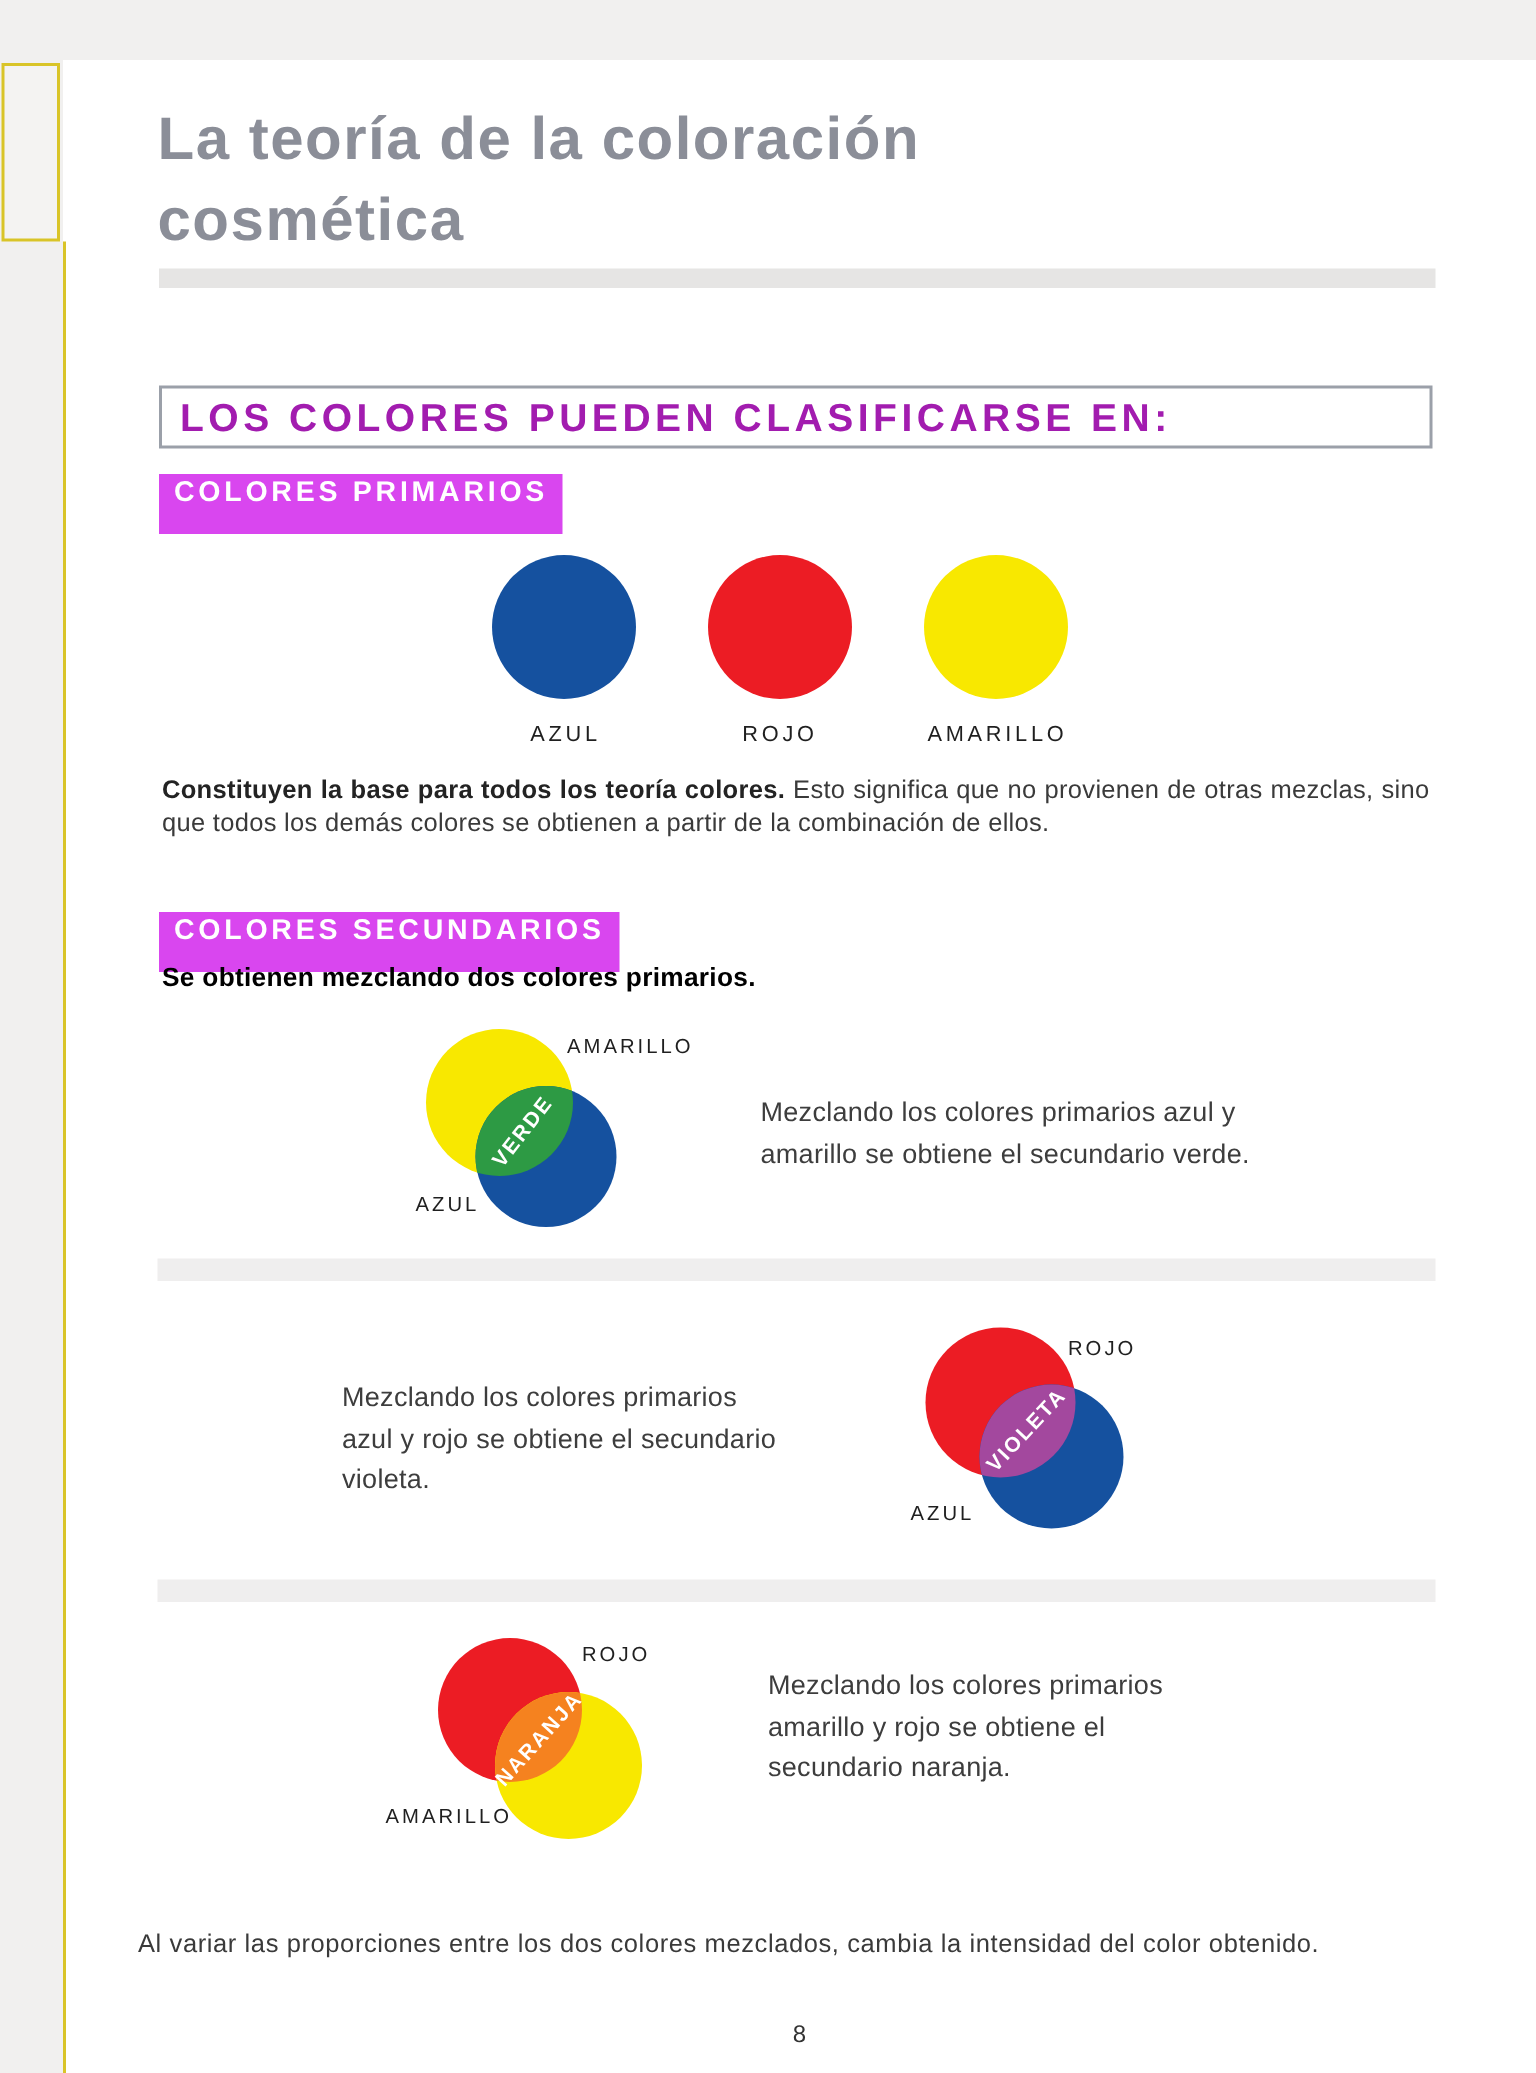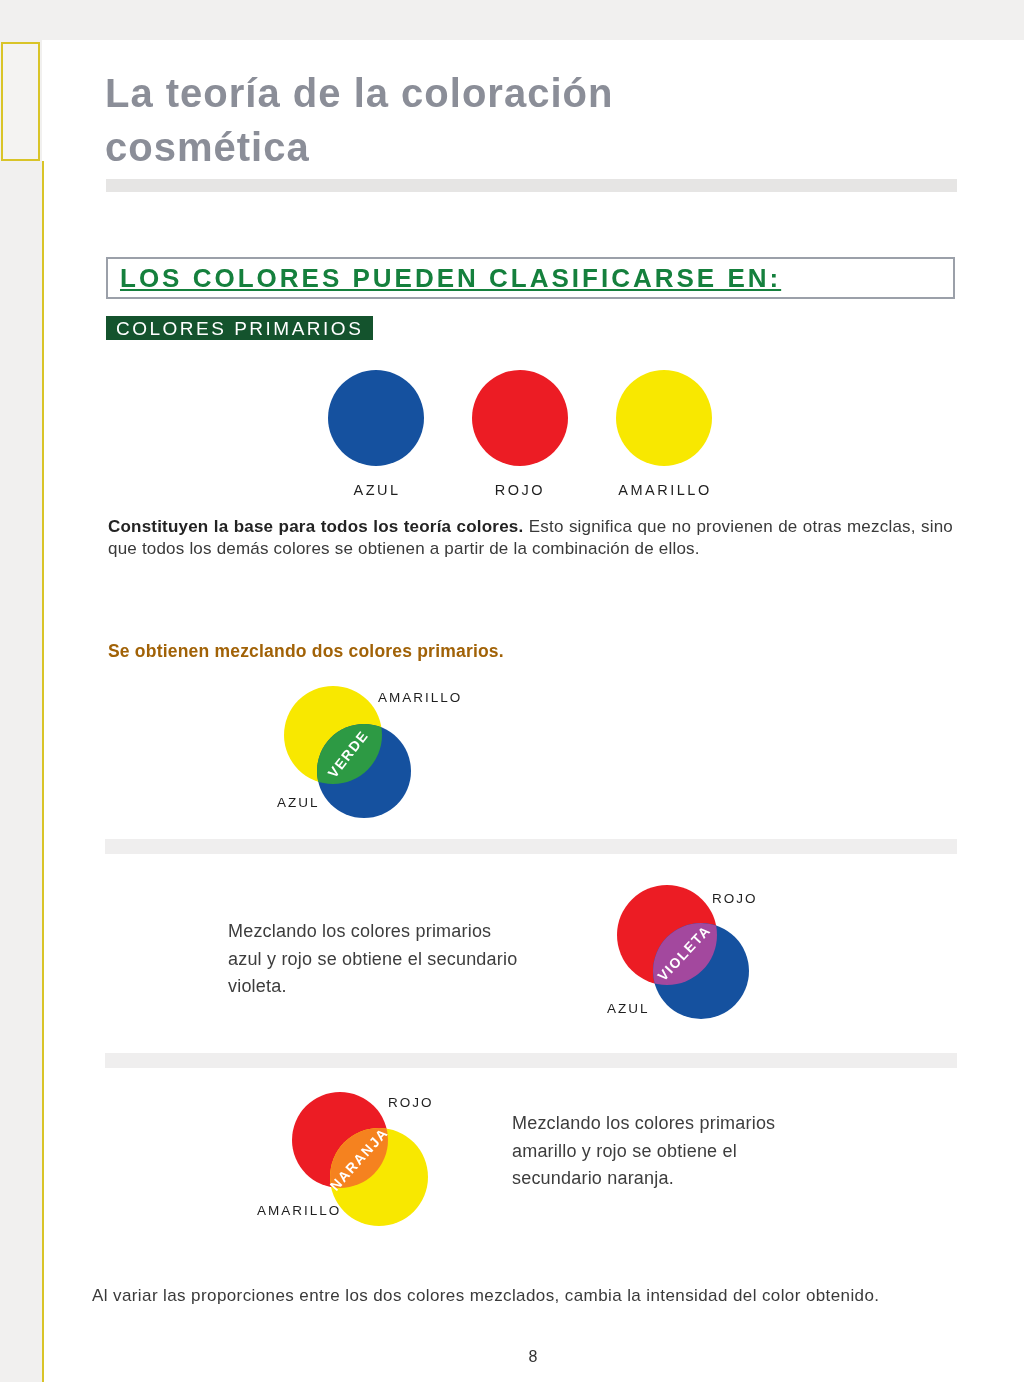--- a/index.html
+++ b/index.html
@@ -11,36 +11,36 @@
   .border-left-yellow { position:absolute; left:42px; top:121px; width:2px; height:1258px; background:#d9c428; }
   .border-bottom-yellow { position:absolute; left:42px; top:1377px; width:982px; height:2px; background:#d9c428; }
   .corner-box { position:absolute; left:1px; top:2px; width:39px; height:119px; border:2px solid #d9c428; background:#f4f3f2; }
 
   .title { position:absolute; left:105px; top:26px; width:640px; font-size:40px; font-weight:bold;
            letter-spacing:1px; line-height:54px; color:#8b8e98; }
   .title-bar { position:absolute; left:106px; top:139px; width:851px; height:13px; background:#e6e5e4; }
 
   .class-box { position:absolute; left:106px; top:217px; width:849px; height:42px; border:2px solid #9ba0a9;
                display:flex; align-items:center; padding-left:12px; }
-  .class-box span { font-size:26px; font-weight:bold; letter-spacing:3px; color:#15803d; white-space:nowrap;text-decoration:underline; }
+  .class-box span { font-size:26px; font-weight:bold; letter-spacing:3px; color:#a21caf; white-space:nowrap; }
 
-  .chip { position:absolute; background:#14532d; color:#ffffff; font-weight:normal; font-size:19px;
-          letter-spacing:2.5px; padding:2px 10px 0 10px; white-space:nowrap; }
+  .chip { position:absolute; background:#d946ef; color:#ffffff; font-weight:bold; font-size:19px;
+          letter-spacing:2.5px; padding:2px 10px 16px 10px; white-space:nowrap; }
   .chip-primarios { left:106px; top:276px; }
   .chip-secundarios { left:106px; top:568px; }
 
   .primary-svg { position:absolute; left:328px; top:330px; }
   .plabel { position:absolute; top:442px; transform:translateX(-50%); font-size:14.5px; letter-spacing:2.5px;
             color:#1f1f1f; white-space:nowrap; }
 
   .para { position:absolute; left:108px; top:476px; width:845px; font-size:17px; line-height:22px;
           letter-spacing:0.2px; color:#3a3a3a; text-align:justify; }
   .para b { color:#232323; }
 
-  .intro { position:absolute; left:108px; top:601px; font-size:17.5px; font-weight:bold; letter-spacing:0.2px; color:#a16207; }
+  .intro { position:absolute; left:108px; top:601px; font-size:17.5px; font-weight:bold; letter-spacing:0.2px; color:#000000; }
 
   .venn { position:absolute; }
   .venn-label { position:absolute; font-size:13.5px; letter-spacing:2px; color:#1f1f1f; white-space:nowrap; }
   .venn-text { position:absolute; font-size:18px; line-height:27.5px; letter-spacing:0.2px; color:#3d3d3d; white-space:pre-line; }
 
   .overlap-text { font-family:"Liberation Sans", sans-serif; font-size:14px; font-weight:bold; letter-spacing:1.5px; fill:#ffffff; }
 
   .divider { position:absolute; left:105px; width:852px; height:15px; background:#efeeee; }
   .divider-1 { top:799px; }
   .divider-2 { top:1013px; }
@@ -72,35 +72,38 @@
     <circle cx="336" cy="48" r="48" fill="#f8e800"></circle>
   </svg>
   <div class="plabel" style="left:377px;">AZUL</div>
   <div class="plabel" style="left:520px;">ROJO</div>
   <div class="plabel" style="left:665px;">AMARILLO</div>
 
   <div class="para">
     <b>Constituyen la base para todos los teoría colores.</b><span> Esto significa que no provienen de otras mezclas, sino que todos los demás colores se obtienen a partir de la combinación de ellos.</span>
   </div>
 
+  <div class="chip chip-secundarios">COLORES SECUNDARIOS</div>
   <div class="intro">Se obtienen mezclando dos colores primarios.</div>
 
   <svg class="venn" style="left:276px; top:641px;" width="160" height="150" viewBox="0 0 160 150">
     <defs>
         <clipPath id="cpv1">
           <circle cx="57" cy="54" r="49"></circle>
         </clipPath>
       </defs>
     <circle cx="57" cy="54" r="49" fill="#f8e800"></circle>
     <circle cx="88" cy="90" r="47" fill="#15519f"></circle>
     <circle cx="88" cy="90" r="47" clip-path="url(#cpv1)" fill="#2d9a44"></circle>
     <text class="overlap-text" x="72" y="78" text-anchor="middle" transform="rotate(-52 72 73)">VERDE</text>
   </svg>
   <div class="venn-label" style="left:378px; top:650px;">AMARILLO</div>
   <div class="venn-label" style="left:277px; top:755px;">AZUL</div>
+  <div class="venn-text" style="left:507px; top:688px; width:410px;">Mezclando los colores primarios azul y
+amarillo se obtiene el secundario verde.</div>
 
   <div class="divider divider-1"></div>
 
   <svg class="venn" style="left:610px; top:838px;" width="160" height="150" viewBox="0 0 160 150">
     <defs>
         <clipPath id="cpv2">
           <circle cx="57" cy="57" r="50"></circle>
         </clipPath>
       </defs>
     <circle cx="57" cy="57" r="50" fill="#ec1c24"></circle>

